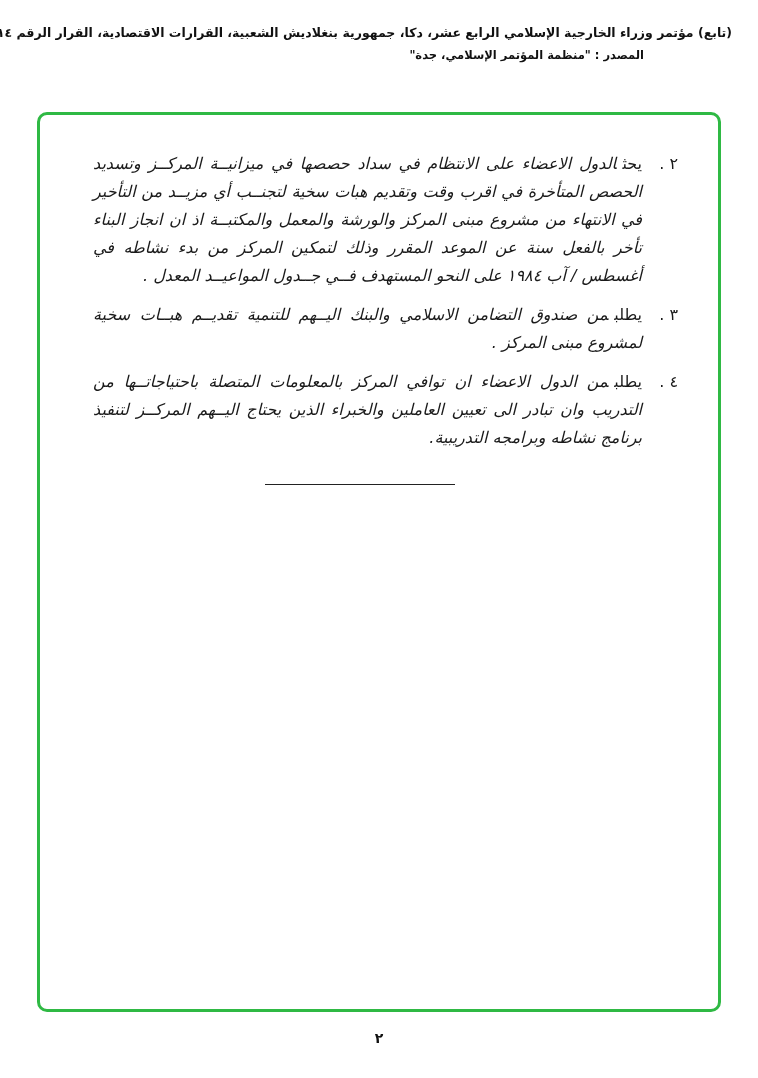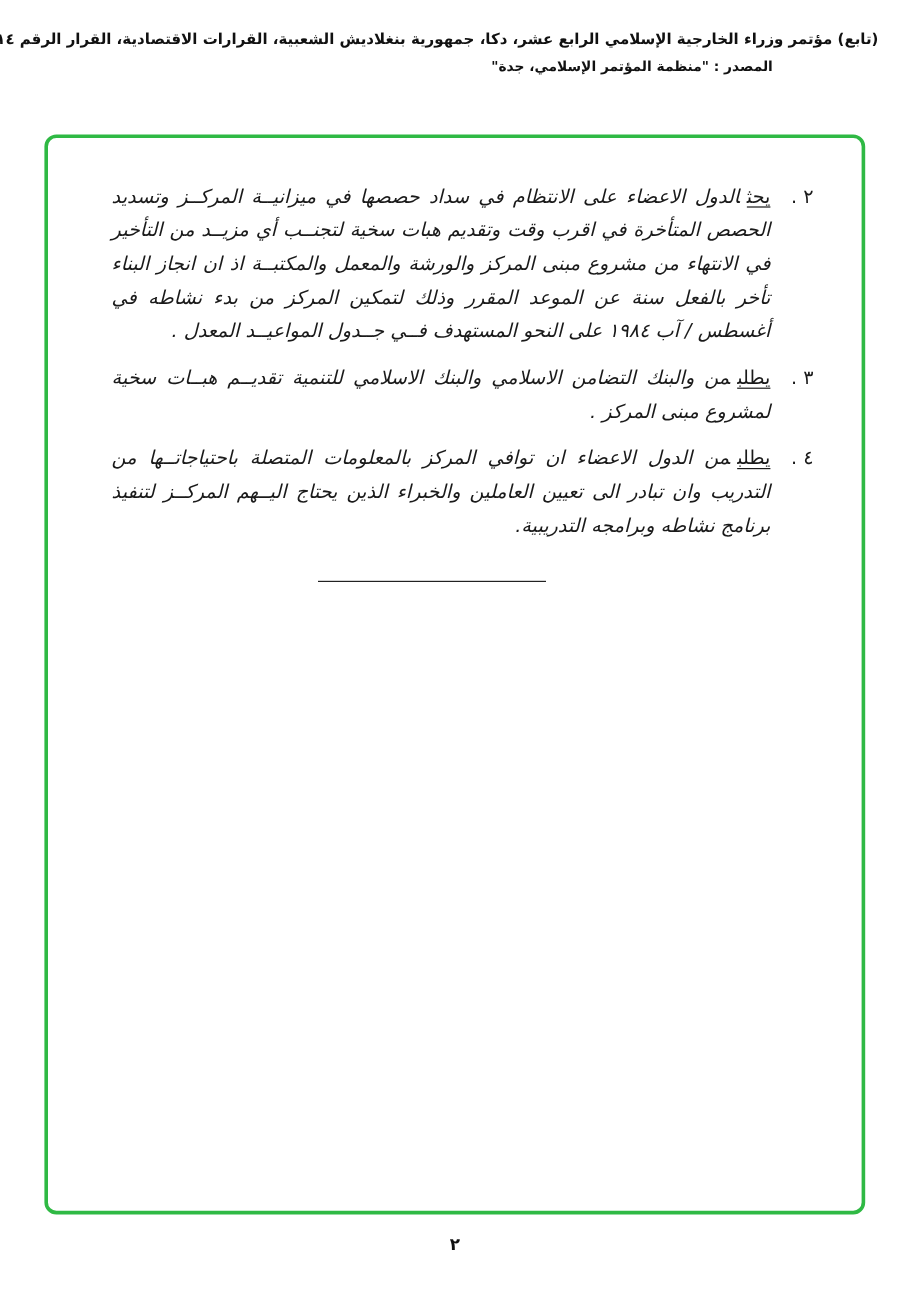--- a/index.html
+++ b/index.html
@@ -68,21 +68,20 @@
   }
   .num {
     flex: 0 0 36px;
     width: 36px;
   }
   .txt {
     flex: 1 1 auto;
     margin: 0;
   }
   .lead {
-    text-decoration: underline;
     text-underline-offset: 3px;
     margin-top: 23px;
   }
   .rest {
     margin-inline-start: 6px;
     font-style: italic;
   }
 
   .separator {
     width: 190px;
@@ -118,21 +117,21 @@
   <div class="item">
     <span class="num">٢ .</span>
     <p class="txt">
       <span class="lead">يحث</span><span class="rest">الدول الاعضاء على الانتظام في سداد حصصها في ميزانيــة المركــز وتسديد الحصص المتأخرة في اقرب وقت وتقديم هبات سخية لتجنــب أي مزيــد من التأخير في الانتهاء من مشروع مبنى المركز والورشة والمعمل والمكتبــة اذ ان انجاز البناء تأخر بالفعل سنة عن الموعد المقرر وذلك لتمكين المركز من بدء نشاطه في أغسطس / آب ١٩٨٤ على النحو المستهدف فــي جــدول المواعيــد المعدل .</span>
     </p>
   </div>
 
   <div class="item">
     <span class="num">٣ .</span>
     <p class="txt">
-      <span class="lead">يطلب</span><span class="rest">من والبنك التضامن الاسلامي والبنك الاسلامي للتنمية تقديــم هبــات سخية لمشروع مبنى المركز .</span>
+      <span class="lead">يطلب</span><span class="rest">من صندوق التضامن الاسلامي والبنك اليــهم للتنمية تقديــم هبــات سخية لمشروع مبنى المركز .</span>
     </p>
   </div>
 
   <div class="item">
     <span class="num">٤ .</span>
     <p class="txt">
       <span class="lead">يطلب</span><span class="rest">من الدول الاعضاء ان توافي المركز بالمعلومات المتصلة باحتياجاتــها من التدريب وان تبادر الى تعيين العاملين والخبراء الذين يحتاج اليــهم المركــز لتنفيذ برنامج نشاطه وبرامجه التدريبية.</span>
     </p>
   </div>
 

